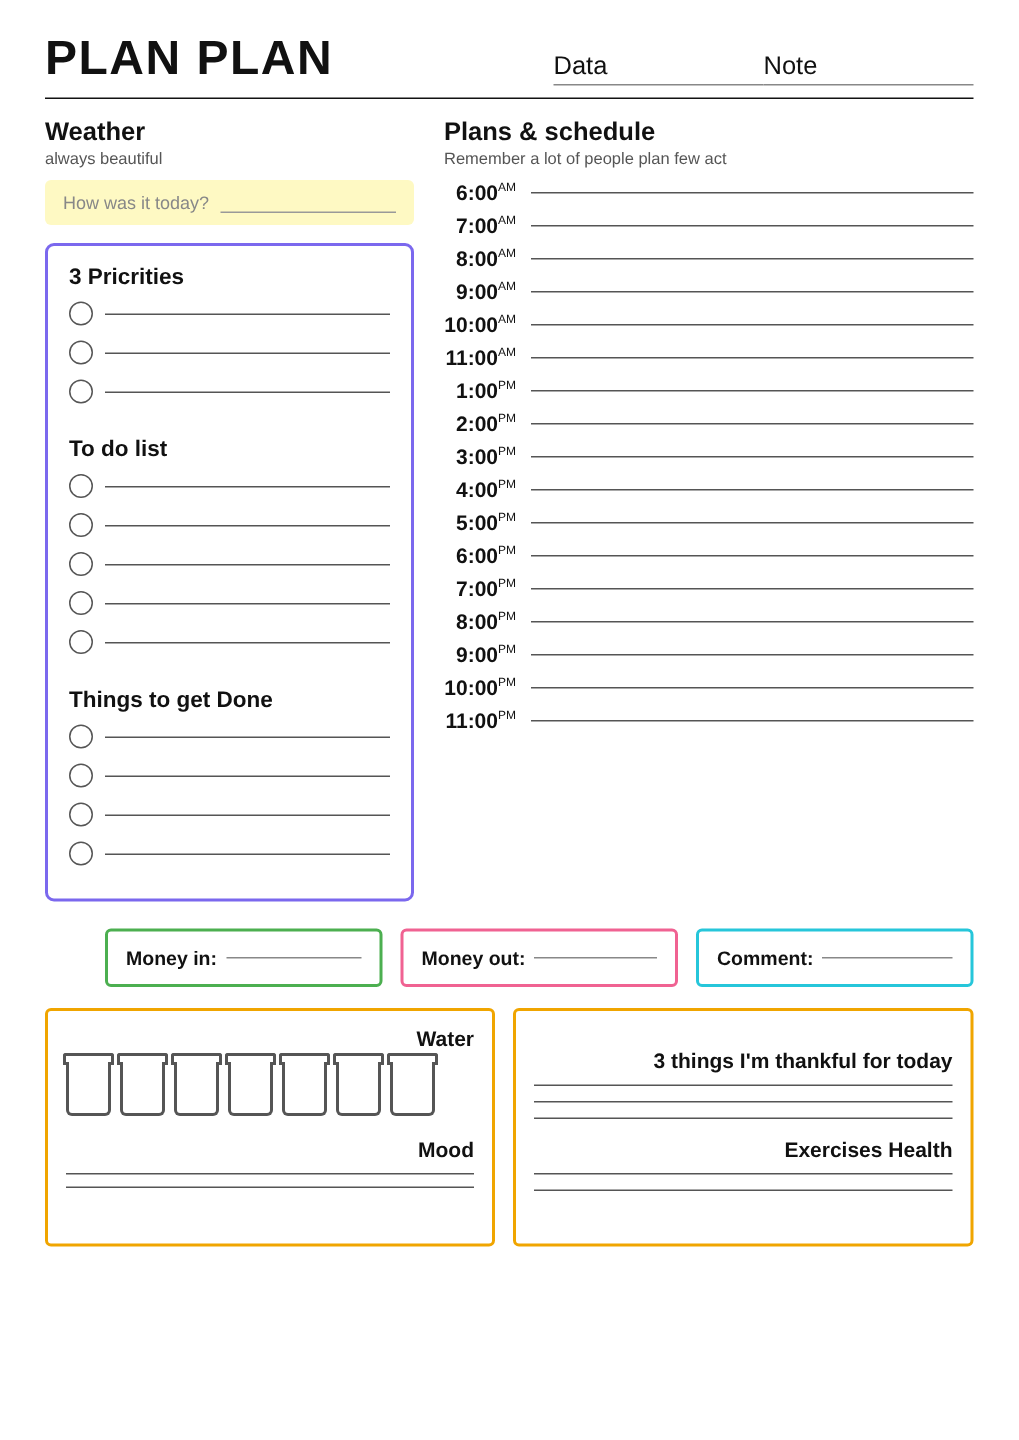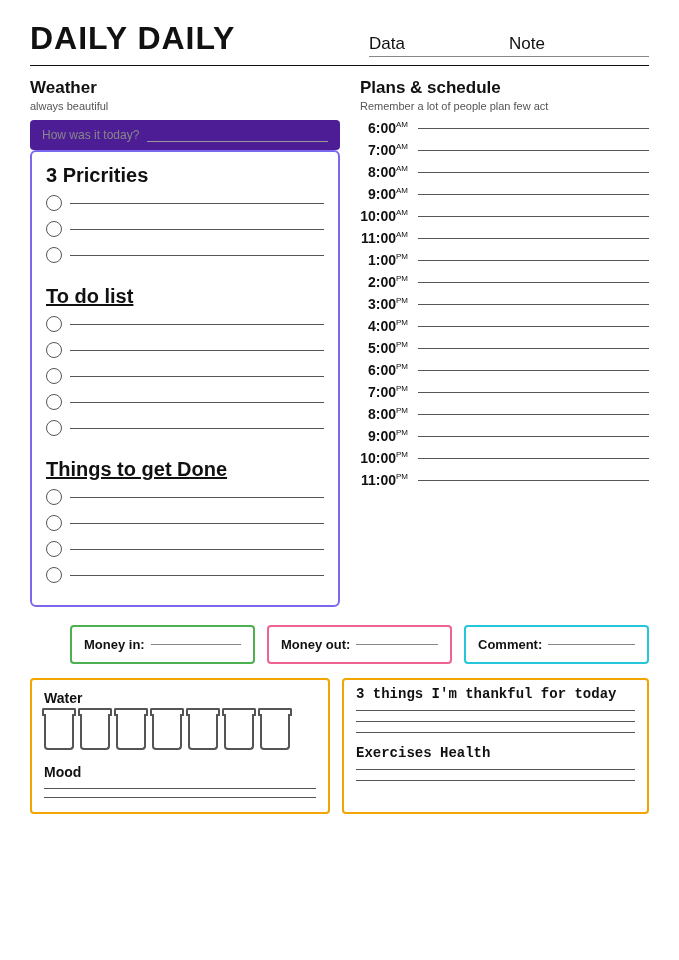--- a/index.html
+++ b/index.html
@@ -45,60 +45,61 @@
     }
 
     
     .main-columns {
       display: flex;
       gap: 20px;
     }
 
     
     .left-col {
-      width: 310px;
+      width: 246px;
       flex-shrink: 0;
     }
 
     .section-title-lg {
       font-size: 17px;
       font-weight: bold;
       margin-bottom: 2px;
     }
     .section-subtitle {
       font-size: 11px;
       color: #555;
       margin-bottom: 8px;
     }
 
     .weather-input-box {
-      background: #4c1d95;
+      background: #fef9c3;
       border-radius: 4px;
       padding: 8px 12px;
       font-size: 12px;
       color: #888;
+      margin-bottom: 12px;
       display: flex;
       align-items: center;
       gap: 8px;
     }
     .weather-input-line {
       flex: 1;
       border-bottom: 1px solid #999;
       height: 14px;
     }
 
     
     .priority-box {
       border: 2px solid #7B68EE;
       border-radius: 6px;
       padding: 12px 14px;
       margin-bottom: 0;
     }
     .box-section-title {
-      font-size: 20px;
+      font-size: 15px;
       font-weight: bold;
       margin-bottom: 8px;
     }
     .checklist-item {
       display: flex;
       align-items: center;
       gap: 8px;
       margin-bottom: 10px;
     }
     .circle {
@@ -108,21 +109,20 @@
       border: 1.5px solid #555;
       flex-shrink: 0;
     }
     .check-line {
       flex: 1;
       border-bottom: 1px solid #555;
     }
     .subsection-spacer {
       margin-top: 22px;
       margin-bottom: 8px;
-      text-decoration: underline;
     }
 
     
     .right-col {
       flex: 1;
     }
     .schedule-row {
       display: flex;
       align-items: center;
       margin-bottom: 6px;
@@ -174,33 +174,33 @@
     .money-value-line {
       flex: 1;
       border-bottom: 1px solid #888;
     }
     .money-label { font-weight: bold; white-space: nowrap; }
 
     
     .bottom-row {
       display: flex;
       gap: 12px;
+      text-align: right;
     }
     .bottom-left {
       flex: 0 0 300px;
       border: 2px solid #F0A500;
       border-radius: 4px;
       padding: 10px 12px;
     }
     .bottom-right {
       flex: 1;
       border: 2px solid #F0A500;
       border-radius: 4px;
-      padding: 6px 12px;
-      font-family: Liberation Mono, monospace;
+      padding: 25px 12px;
     }
     .bottom-card-title {
       font-size: 14px;
       font-weight: bold;
       margin-bottom: 8px;
     }
 
     
     .water-cups {
       display: flex;
@@ -245,21 +245,21 @@
     }
     .exercises-lines .e-line {
       border-bottom: 1px solid #555;
       margin-bottom: 10px;
     }
   </style>
 </head>
 <body>
 
 <div class="header">
-  <div class="header-title">DAILY DAILY</div>
+  <div class="header-title">PLAN PLAN</div>
   <div class="header-fields">
     <div class="header-field">
       <span>Data</span>
       <div class="header-field-line"></div>
     </div>
     <div class="header-field">
       <span>Note</span>
       <div class="header-field-line"></div>
     </div>
   </div>

